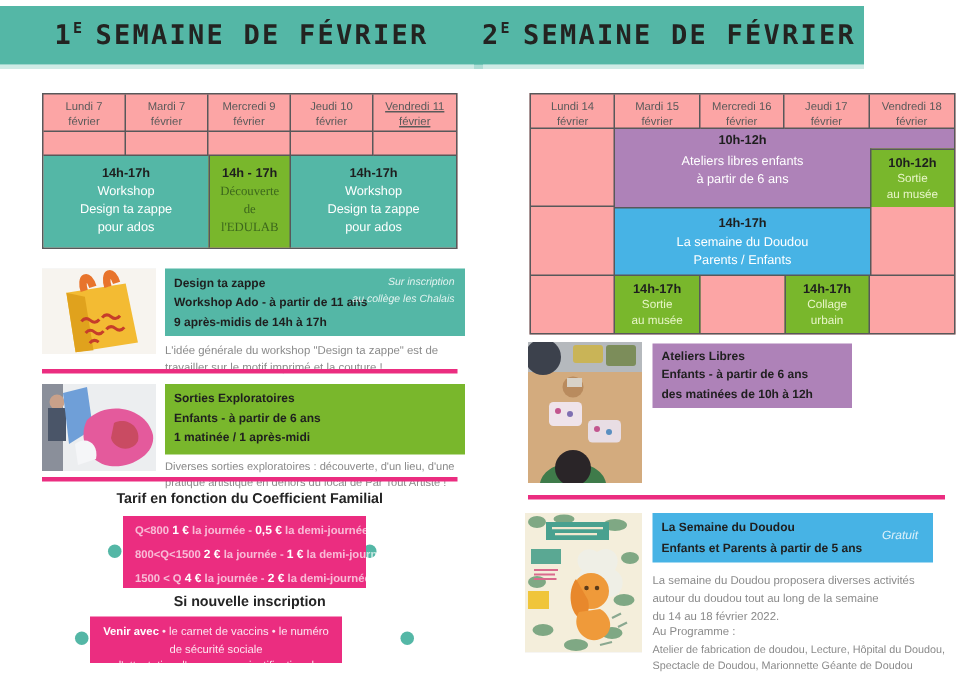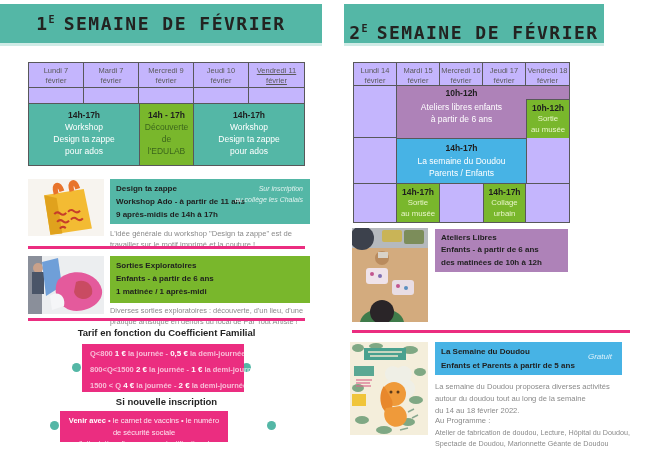--- a/index.html
+++ b/index.html
@@ -10,32 +10,32 @@
   .sheet{position:relative;width:650px;height:461px;background:#fff;overflow:hidden;
          font-family:"Liberation Sans",sans-serif;}
   .band{position:absolute;top:4px;height:39px;background:var(--teal);
         display:flex;align-items:center;justify-content:center;}
   .band::after{content:"";position:absolute;left:0;right:0;top:100%;height:3px;background:rgba(84,183,166,.28);}
   .band-title{font-family:"DejaVu Sans Mono",monospace;font-weight:700;font-size:18px;
               letter-spacing:1.5px;color:#232321;white-space:nowrap;}
   .band-title .sup{font-size:10px;vertical-align:super;letter-spacing:0;}
   .band-rest{margin-left:9px;margin-top:22px;}
 
-  .table{position:absolute;border:1.5px solid var(--border);box-sizing:border-box;background:#c4b5fd;}
+  .table{position:absolute;border:1.5px solid var(--border);box-sizing:border-box;background:#fca5a5;}
   .tcell{position:absolute;box-sizing:border-box;}
   .bb{border-bottom:1px solid var(--border);}
   .br{border-right:1px solid var(--border);}
   .bl{border-left:1px solid var(--border);}
   .bt{border-top:1px solid var(--border);}
   .hcell{font-size:7.5px;line-height:1.3;color:#5a5a5a;text-align:center;padding-top:3px;
          white-space:pre-line;}
   .ecell{text-align:center;}
   .etime{font-size:8.5px;font-weight:700;color:#1e1e1e;}
   .elabel{font-size:8.5px;line-height:1.4;color:#fff;white-space:pre-line;margin-top:2px;}
-  .elabel.darkgreen{color:#3c661c;}
+  .elabel.darkgreen{color:#3c661c;font-family:Liberation Serif, serif;}
   .elabel.lightgreen{color:#e8f5c8;}
   .teal-cell{background:var(--teal);}
   .green-cell{background:var(--green);}
   .purple-cell{background:var(--purple);}
   .blue-cell{background:var(--blue);}
 
   .photo{position:absolute;overflow:hidden;background:#eee;}
   .infobox{position:absolute;box-sizing:border-box;padding:4px 6px;}
   .infobox .line{font-size:8px;font-weight:700;color:#1f1f1f;line-height:1.62;white-space:nowrap;}
   .note{position:absolute;right:7px;top:5px;font-size:7px;font-style:italic;
@@ -52,21 +52,21 @@
   .dot{position:absolute;width:9px;height:9px;border-radius:50%;background:var(--teal);}
 </style>
 </head>
 <body>
 
 <div class="sheet">
 
   <div class="band" style="left:0;width:322px;">
     <div class="band-title"><span>1</span><span class="sup">E</span><span class="band-rest">SEMAINE DE FÉVRIER</span></div>
   </div>
-  <div class="band" style="left:344px;width:260px;align-items:flex-end;">
+  <div class="band" style="left:316px;width:260px;">
     <div class="band-title"><span>2</span><span class="sup">E</span><span class="band-rest">SEMAINE DE FÉVRIER</span></div>
   </div>
 
   <div class="table" style="left:28px;top:62px;width:277px;height:104px;">
     <div class="tcell hcell bb br" style="left:0;top:0;width:20%;height:25px;">Lundi 7
 février</div>
     <div class="tcell hcell bb br" style="left:20%;top:0;width:20%;height:25px;">Mardi 7
 février</div>
     <div class="tcell hcell bb br" style="left:40%;top:0;width:20%;height:25px;">Mercredi 9
 février</div>
@@ -94,21 +94,21 @@
 l'EDULAB</div>
     </div>
     <div class="tcell ecell teal-cell" style="left:60%;top:41px;width:40%;bottom:0;padding-top:6px;">
       <div class="etime">14h-17h</div>
       <div class="elabel">Workshop
 Design ta zappe
 pour ados</div>
     </div>
   </div>
 
-  <div class="table" style="left:353px;top:62px;width:217px;height:161px;">
+  <div class="table" style="left:353px;top:62px;width:284px;height:161px;">
     <div class="tcell hcell bb br" style="left:0;top:0;width:20%;height:23px;">Lundi 14
 février</div>
     <div class="tcell hcell bb br" style="left:20%;top:0;width:20%;height:23px;">Mardi 15
 février</div>
     <div class="tcell hcell bb br" style="left:40%;top:0;width:20%;height:23px;">Mercredi 16
 février</div>
     <div class="tcell hcell bb br" style="left:60%;top:0;width:20%;height:23px;">Jeudi 17
 février</div>
     <div class="tcell hcell bb" style="left:80%;top:0;width:20%;height:23px;">Vendredi 18
 février</div>

